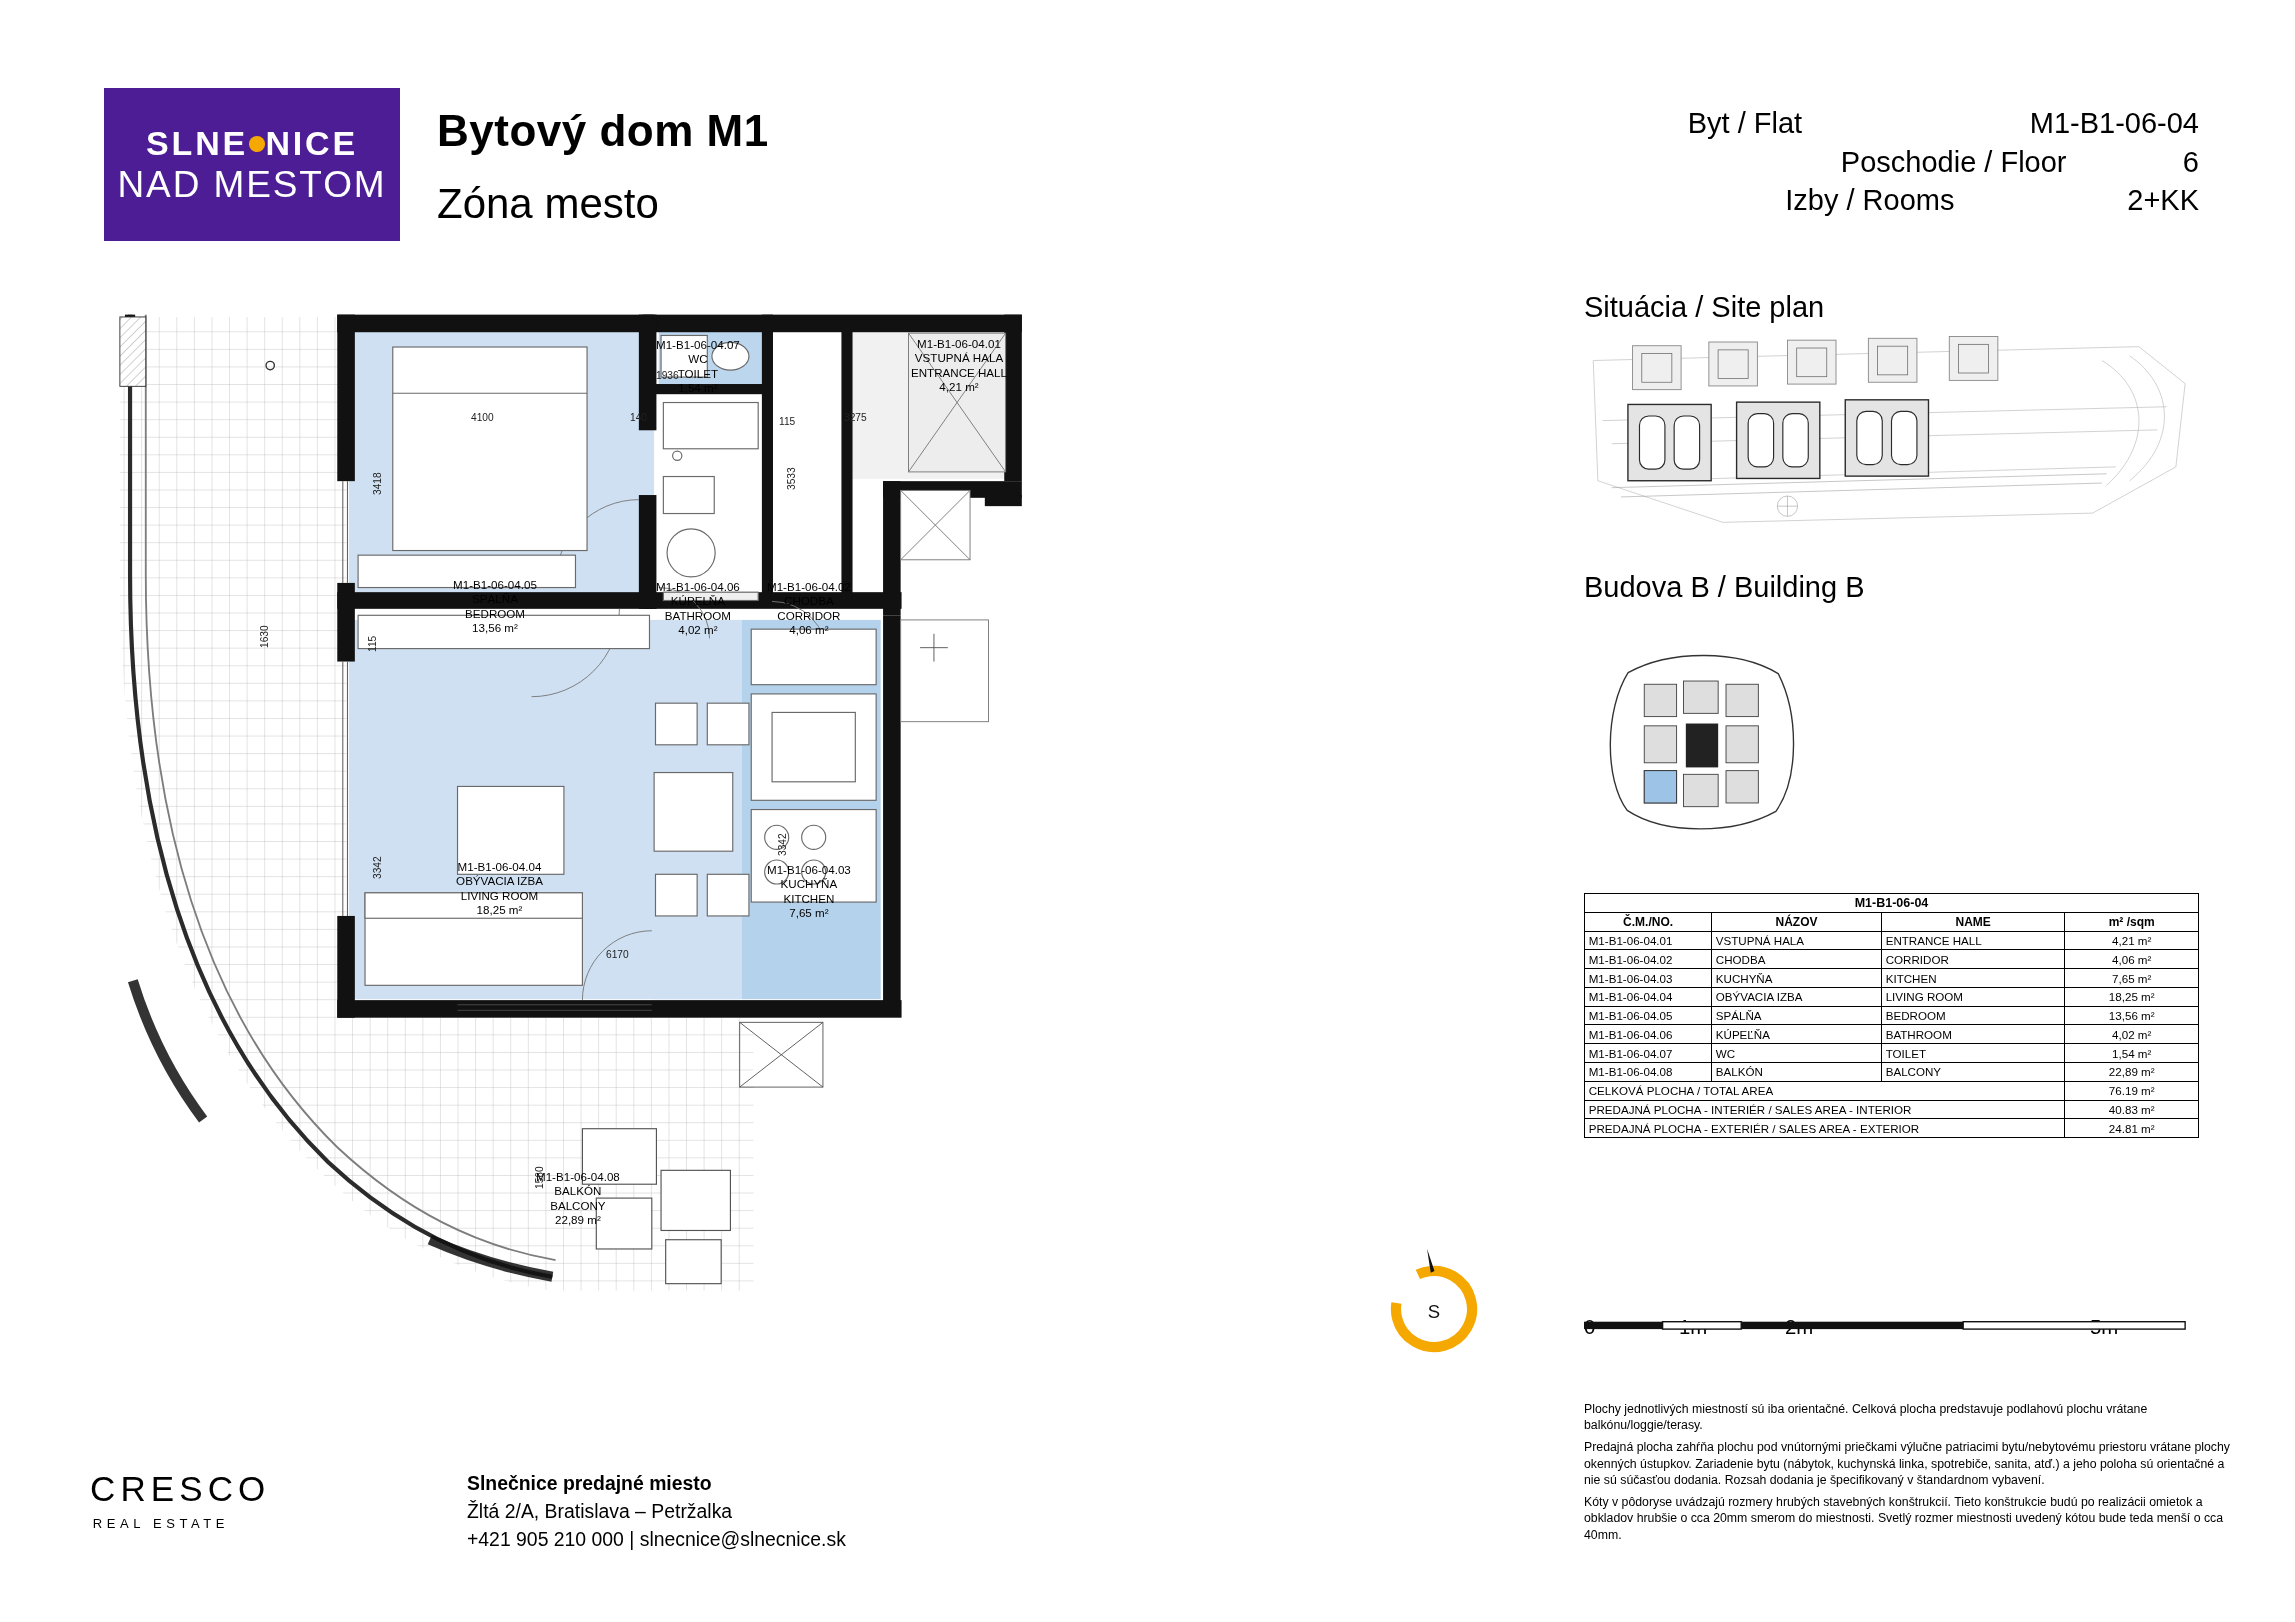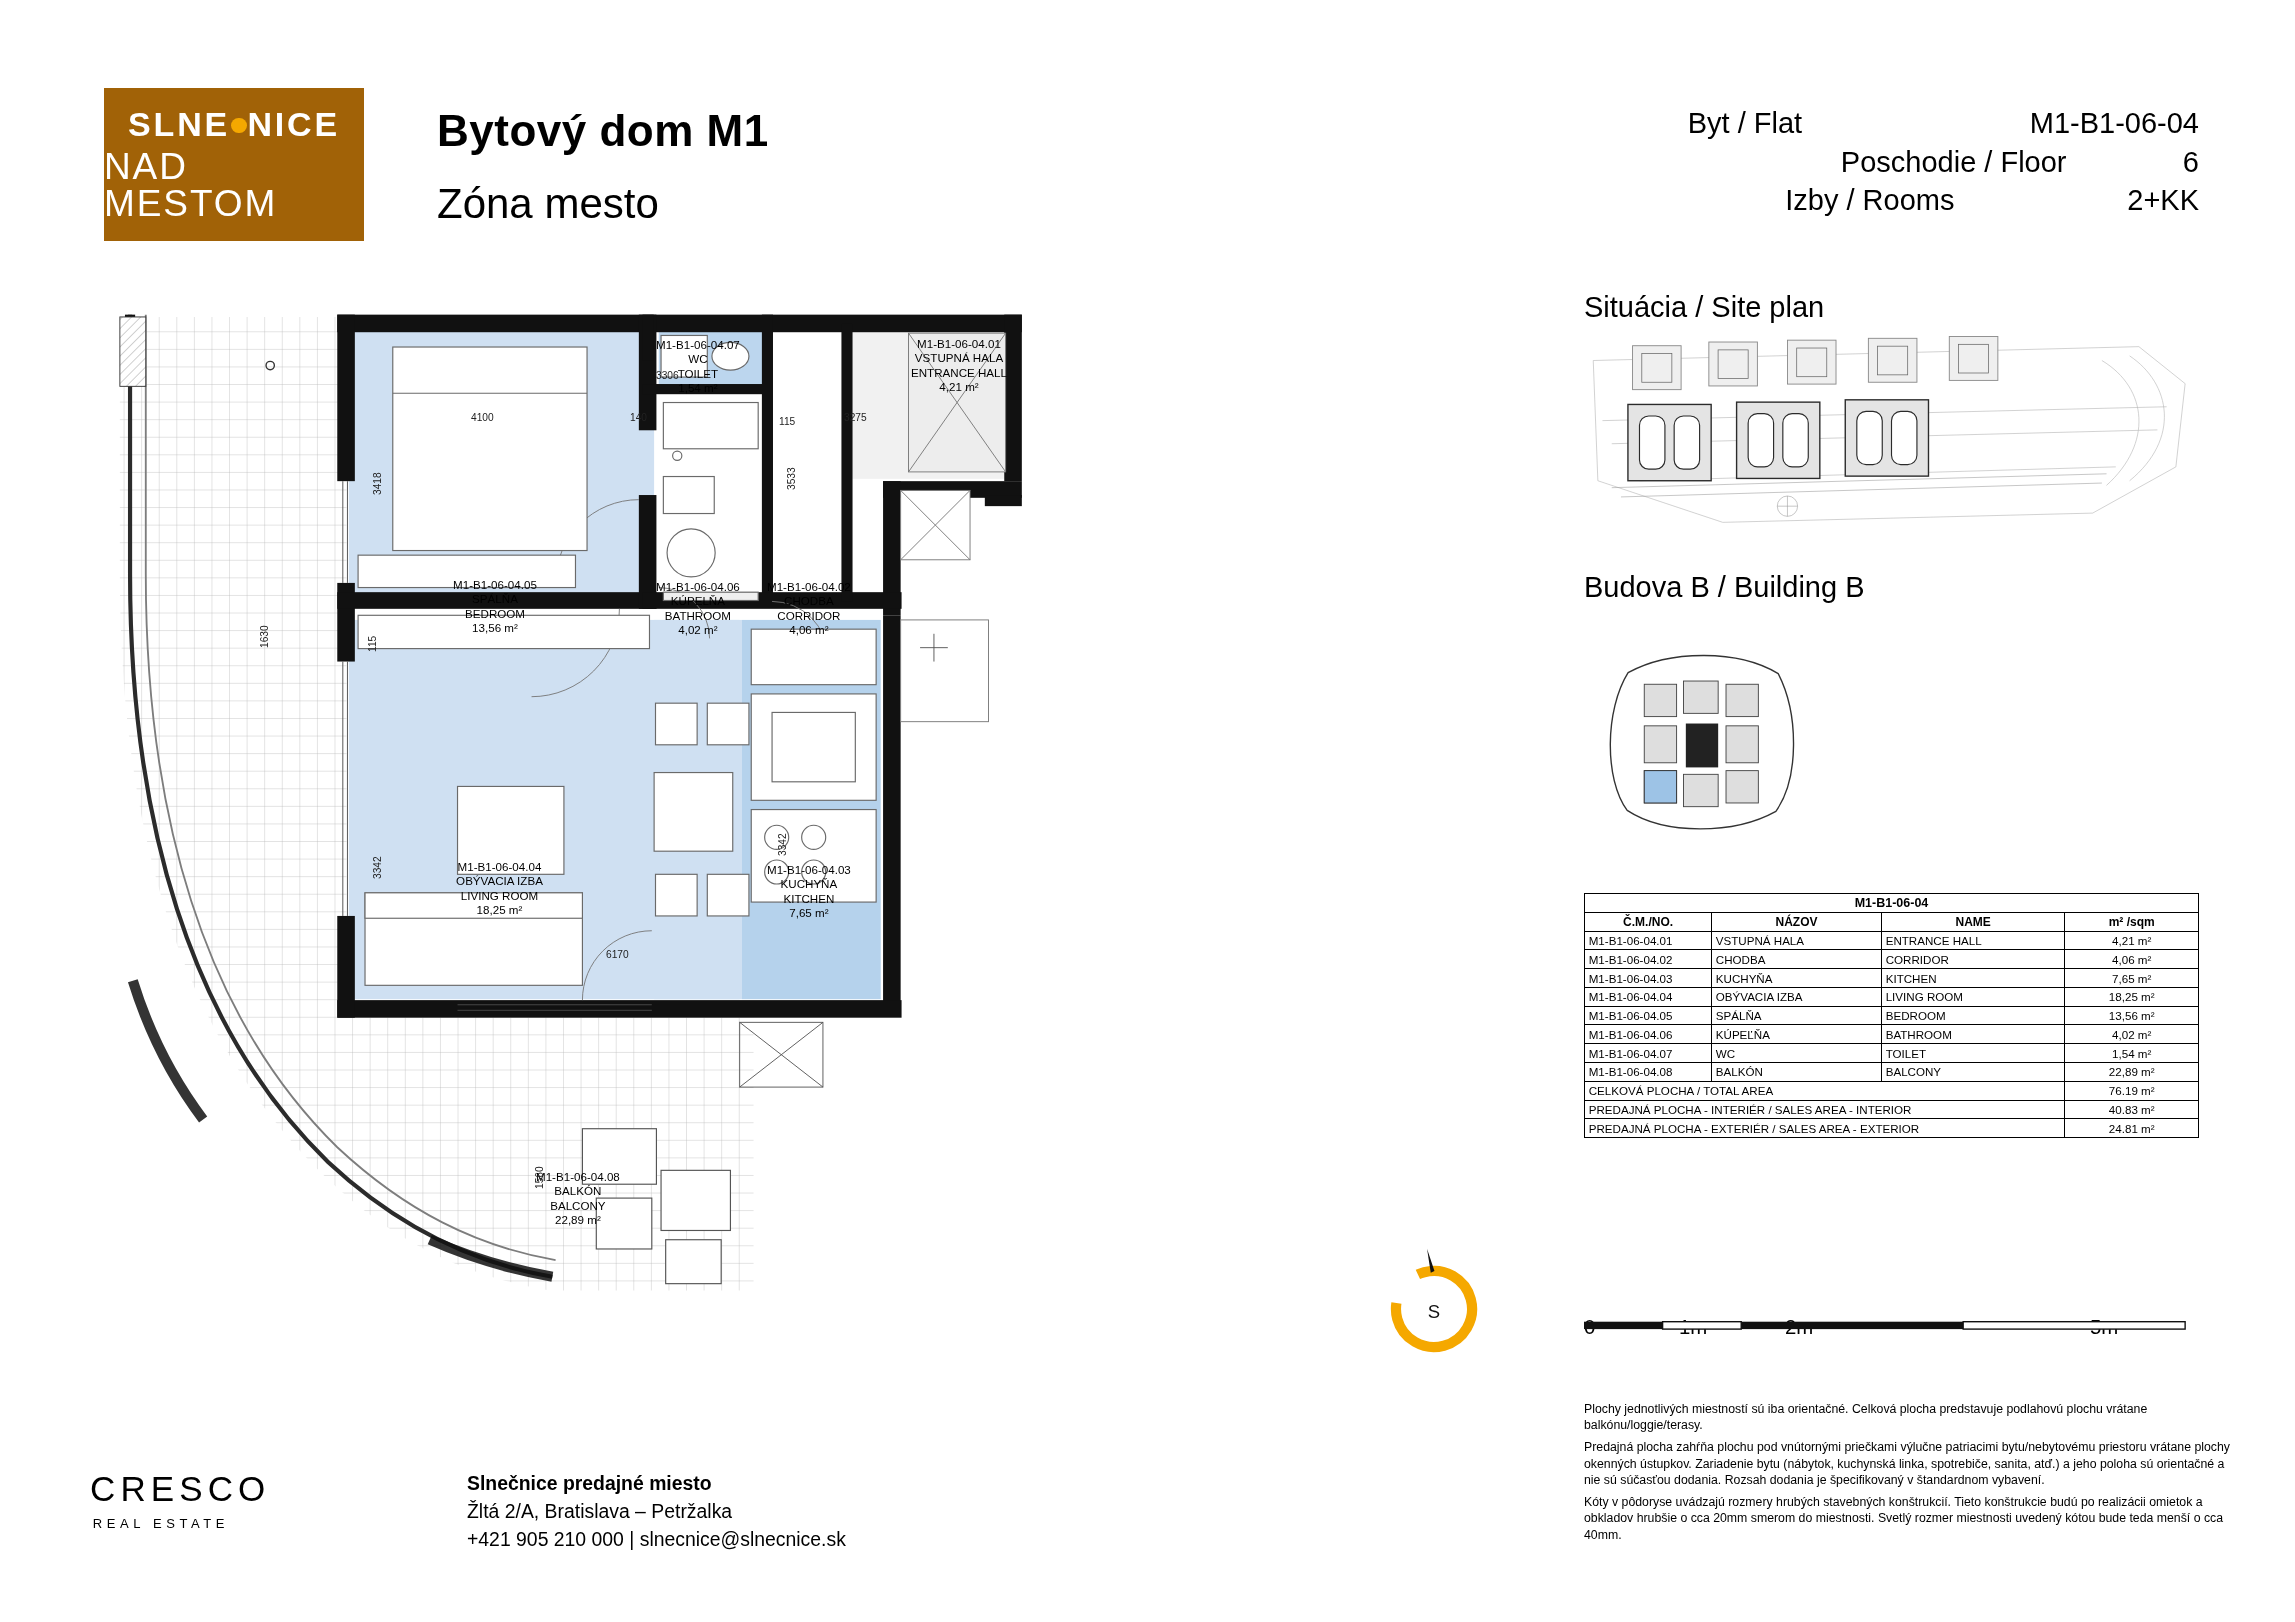--- a/index.html
+++ b/index.html
@@ -20,23 +20,23 @@
     left: 0; top: 0;
     width: 2295px;
     height: 1623px;
   }
 
   
   .logo-block {
     position: absolute;
     left: 104px;
     top: 88px;
-    width: 260px;
+    width: 296px;
     height: 153px;
-    background: #a16207;
+    background: #4c1d95;
     color: #ffffff;
     display: flex;
     flex-direction: column;
     align-items: center;
     justify-content: center;
   }
   .logo-line1 {
     font-size: 34px;
     letter-spacing: 2.8px;
     font-weight: 700;
@@ -483,21 +483,21 @@
     <div class="roomlabel" style="left:430px; top:874px;">
       <div class="num">M1-B1-06-04.08</div>
       <div class="sk">BALKÓN</div>
       <div class="en">BALCONY</div>
       <div class="ar">22,89 m²</div>
     </div>
 
     
     <div class="dim" style="left:365px; top:116px;">4100</div>
     <div class="dim" style="left:524px; top:116px;">140</div>
-    <div class="dim" style="left:550px; top:74px;">3306</div>
+    <div class="dim" style="left:550px; top:74px;">1936</div>
     <div class="dim" style="left:673px; top:120px;">115</div>
     <div class="dim" style="left:738px; top:116px;">3275</div>
     <div class="dim vert" style="left:266px; top:199px;">3418</div>
     <div class="dim vert" style="left:680px; top:194px;">3533</div>
     <div class="dim vert" style="left:153px; top:352px;">1630</div>
     <div class="dim vert" style="left:261px; top:356px;">115</div>
     <div class="dim vert" style="left:266px; top:583px;">3342</div>
     <div class="dim vert" style="left:671px; top:560px;">3342</div>
     <div class="dim" style="left:500px; top:653px;">6170</div>
     <div class="dim vert" style="left:428px; top:893px;">1560</div>

